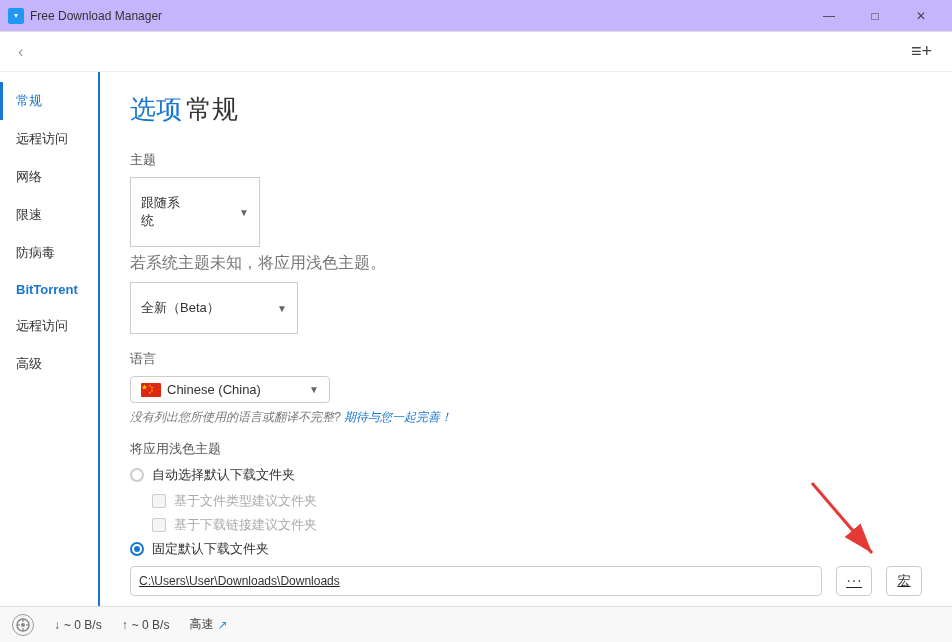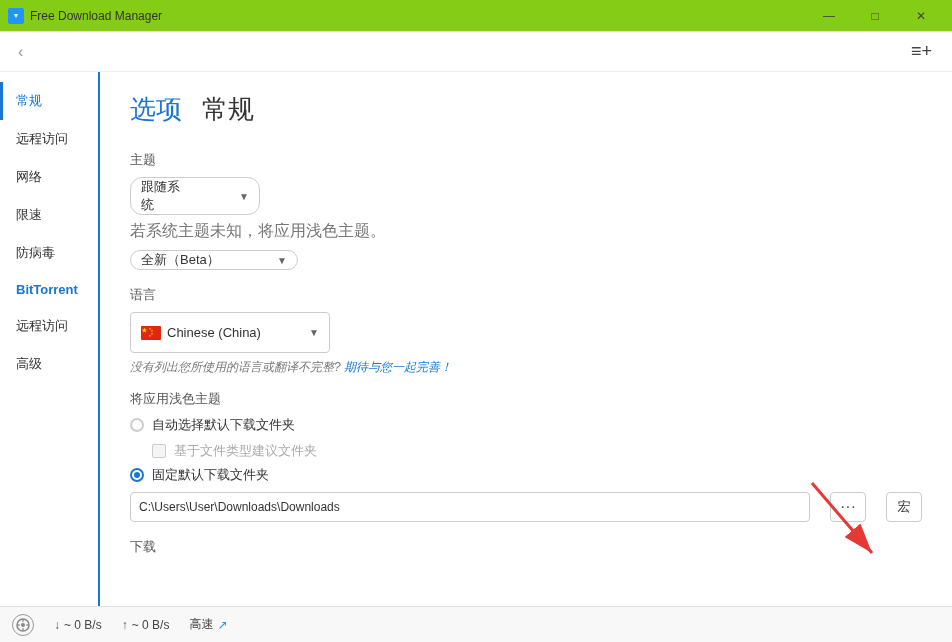--- a/index.html
+++ b/index.html
@@ -12,21 +12,21 @@
       height: 642px;
       overflow: hidden;
     }
 
     
     .title-bar {
       display: flex;
       align-items: center;
       justify-content: space-between;
       height: 32px;
-      background: #84cc16;
+      background: #c4b5fd;
       padding: 0 8px;
       border-bottom: 1px solid #ddd;
       user-select: none;
     }
     .title-bar-left {
       display: flex;
       align-items: center;
       gap: 6px;
     }
     .title-bar-icon {
@@ -131,21 +131,21 @@
       flex: 1;
       padding: 20px 30px;
       overflow-y: auto;
       background: #fff;
     }
 
     
     .page-header {
       display: flex;
       align-items: center;
-      gap: 20px;
+      gap: 4px;
       margin-bottom: 24px;
     }
     .page-header-section {
       font-size: 26px;
       color: #1976d2;
       font-weight: 300;
     }
     .page-header-title {
       font-size: 26px;
       color: #333;
@@ -159,22 +159,22 @@
       margin-bottom: 8px;
       margin-top: 16px;
     }
     .section-label:first-child { margin-top: 0; }
 
     
     .dropdown-select {
       display: flex;
       align-items: center;
       border: 1px solid #ccc;
-      border-radius: 12px;
-      padding: 0 10px;
+      border-radius: 0;
+      padding: 16px 10px;
       background: #fff;
       cursor: pointer;
       min-width: 120px;
       justify-content: space-between;
       font-size: 13px;
       color: #333;
       user-select: none;
       gap: 40px;
     }
     .dropdown-arrow {
@@ -190,21 +190,21 @@
       margin-top: 6px;
       margin-bottom: 8px;
     }
 
     
     .language-dropdown {
       display: flex;
       align-items: center;
       border: 1px solid #ccc;
       border-radius: 4px;
-      padding: 12px 10px;
+      padding: 5px 10px;
       background: #fff;
       cursor: pointer;
       min-width: 180px;
       justify-content: space-between;
       font-size: 13px;
       color: #333;
       user-select: none;
     }
     .lang-flag {
       display: inline-block;
@@ -279,22 +279,23 @@
       border: 1px solid #ccc;
       border-radius: 2px;
       background: #f5f5f5;
       flex-shrink: 0;
     }
 
     
     .path-row {
       display: flex;
       align-items: center;
-      gap: 20px;
+      gap: 14px;
       margin-top: 8px;
+      text-decoration: underline;
     }
     .path-input {
       flex: 1;
       height: 30px;
       border: 1px solid #ccc;
       border-radius: 4px;
       padding: 0 8px;
       font-size: 12px;
       color: #333;
       background: #fff;
@@ -463,20 +464,24 @@
       <div class="radio-item">
         <div class="radio-circle"></div>
         <span>自动选择默认下载文件夹</span>
       </div>
 
       <div class="checkbox-item">
         <div class="checkbox-box"></div>
         <span>基于文件类型建议文件夹</span>
       </div>
 
+      <div class="checkbox-item">
+        <div class="checkbox-box"></div>
+        <span>基于下载链接建议文件夹</span>
+      </div>
 
       <div class="radio-item">
         <div class="radio-circle selected"></div>
         <span>固定默认下载文件夹</span>
       </div>
     </div>
 
     <div class="path-row" style="position:relative;">
       <input class="path-input" type="text" value="C:\Users\User\Downloads\Downloads" style="">
       <button class="path-dots-btn">···</button>

